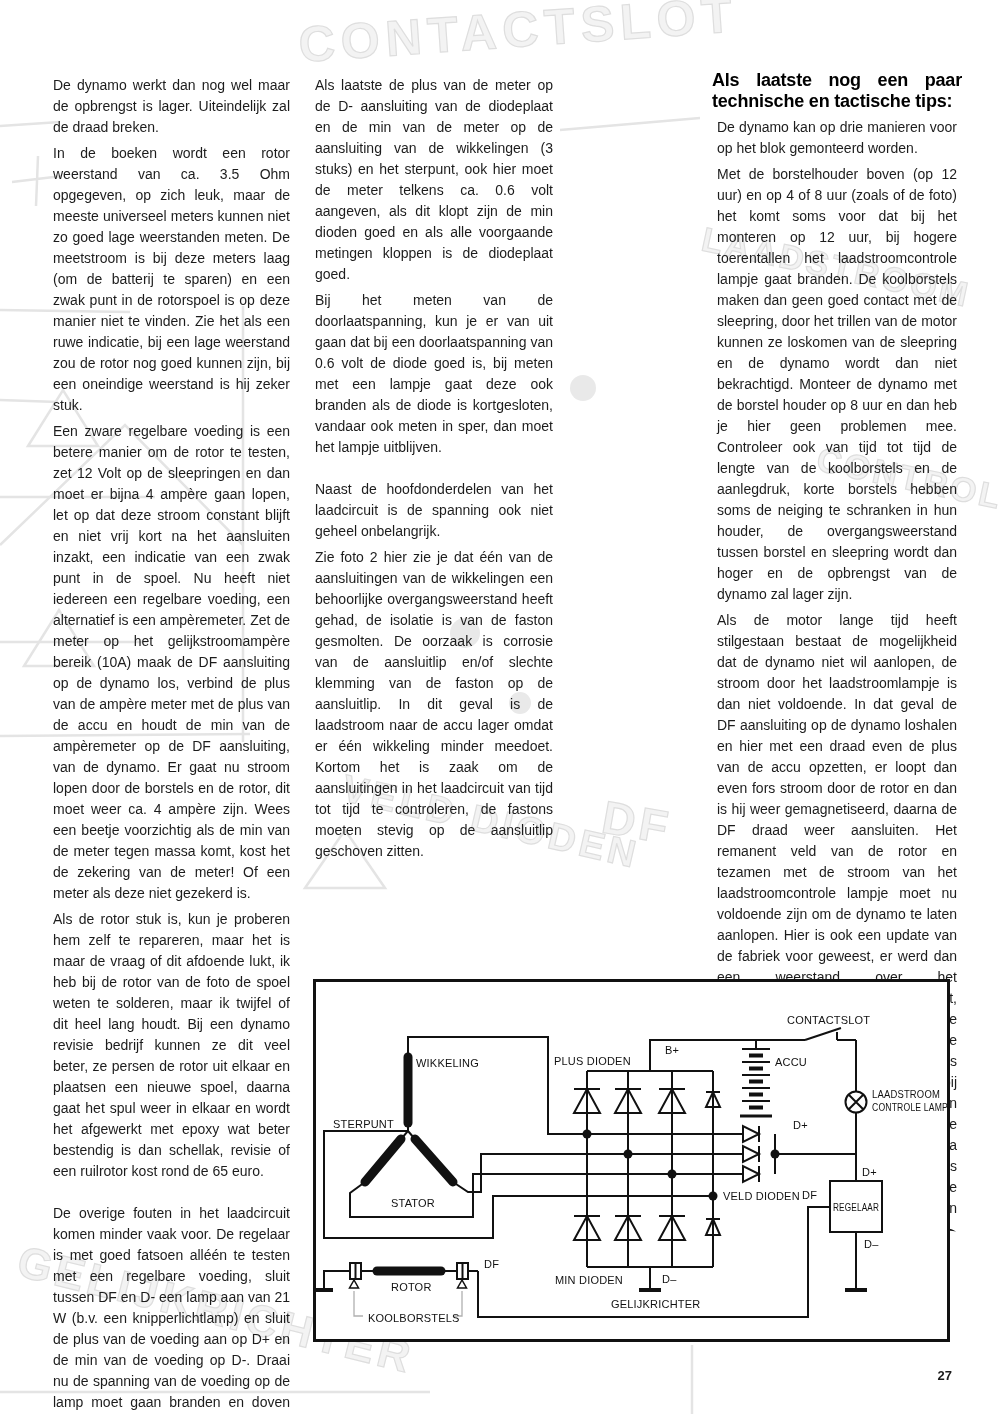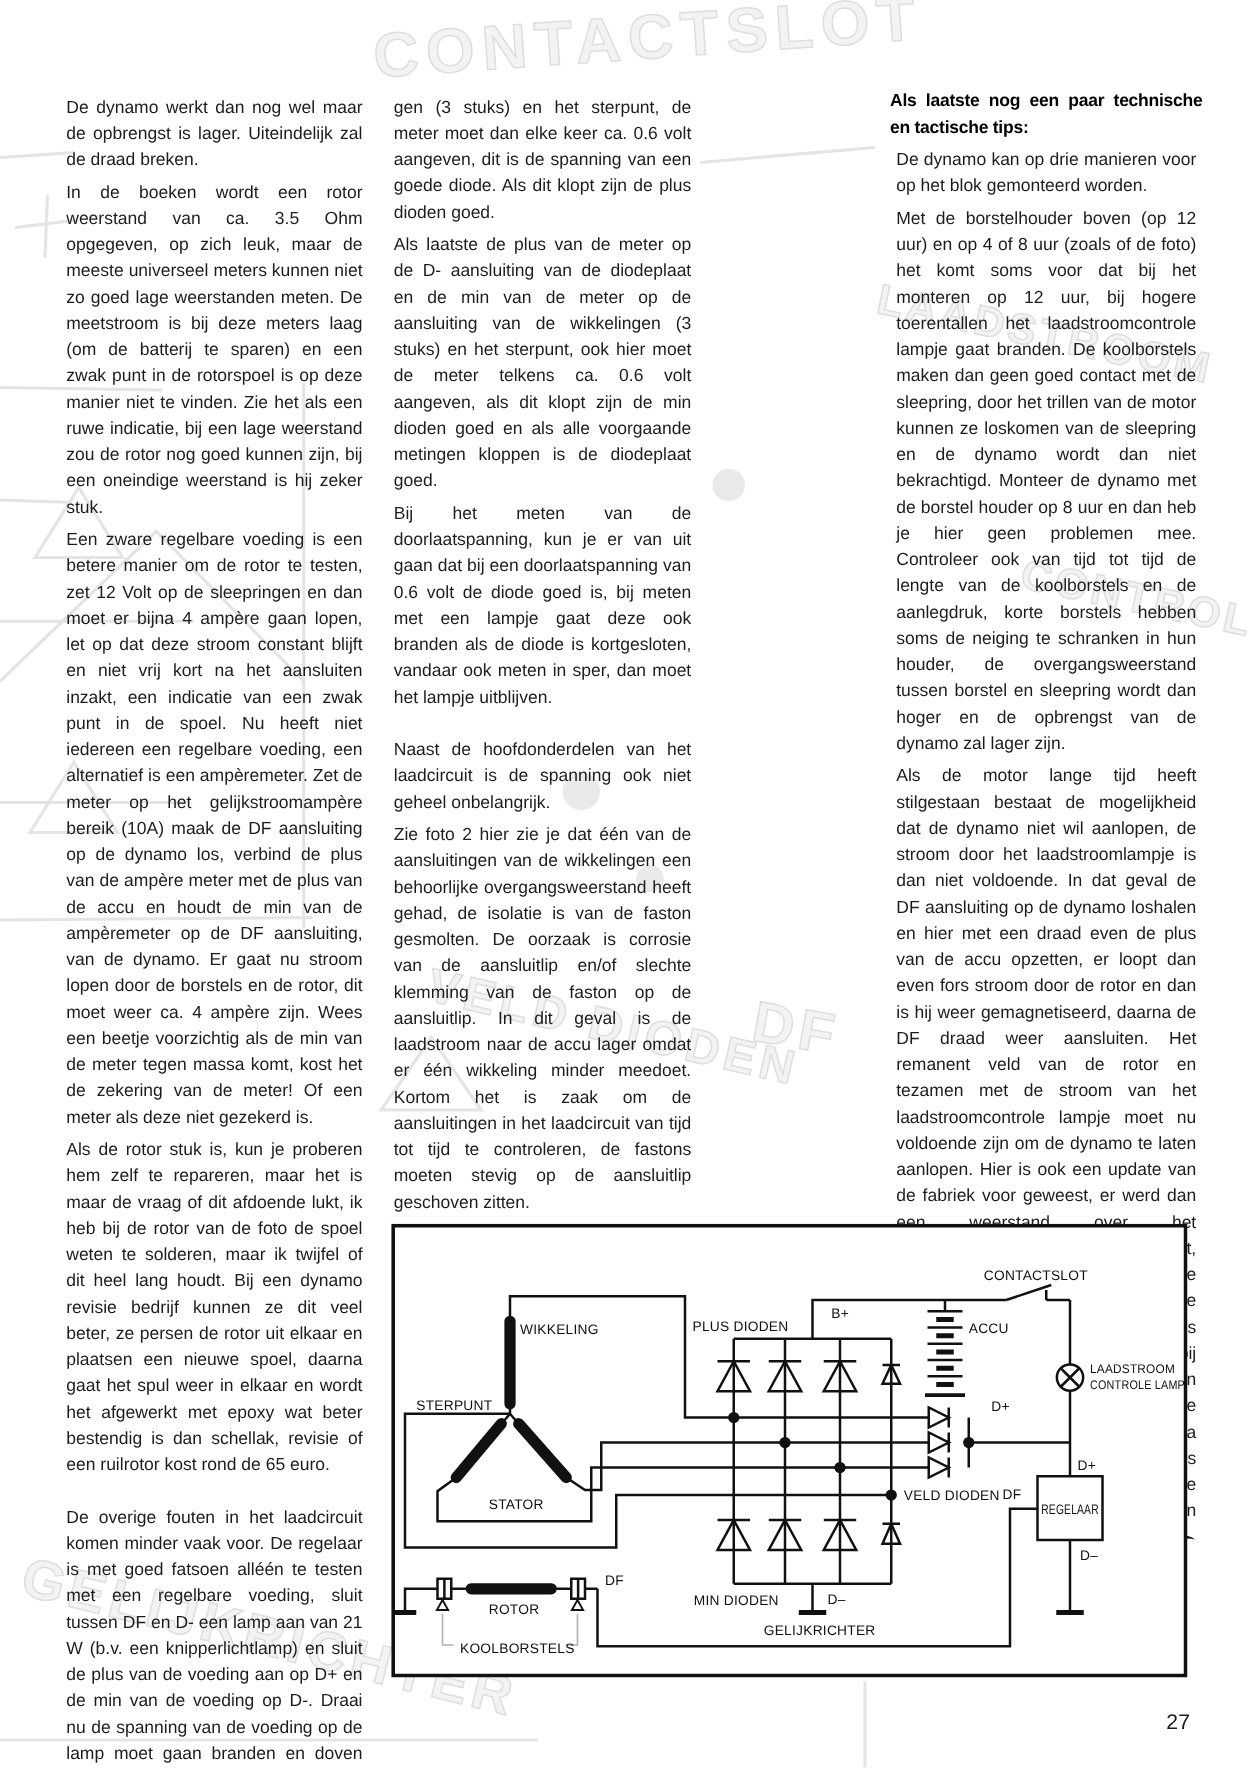--- a/index.html
+++ b/index.html
@@ -7,25 +7,25 @@
     width:1000px;height:1414px;position:relative;background:#ffffff;
     font-family:"Liberation Sans", sans-serif;color:#1c1c1c;overflow:hidden;
   }
   .wm{position:absolute;left:0;top:0;z-index:0;}
   .col{position:absolute;z-index:1;text-align:justify;font-size:14px;line-height:21px;}
   .col p{margin:5px;}
   .col p.gap{margin-top:21px;}
   .col1{left:48px;top:70px;width:247px;}
   .col2{left:310px;top:70px;width:248px;}
   .col3{left:712px;top:70px;width:250px;}
-  .col3 h3{margin:0;font-size:14px;line-height:21px;letter-spacing:-0.2px;font-weight:bold;color:#000;}
+  .col3 h3{margin:0;font-size:18px;line-height:21px;letter-spacing:-0.2px;font-weight:bold;color:#000;}
   .lastp{position:relative;}
   .eagle{position:absolute;right:0;bottom:3px;line-height:0;}
   .diagram{position:absolute;left:313px;top:979px;z-index:2;}
-  .pagenum{position:absolute;top:1368px;right:48px;font-size:17px;font-weight:normal;z-index:1;}
+  .pagenum{position:absolute;top:1368px;right:48px;font-size:13px;font-weight:bold;z-index:1;}
   .dlabel{font-family:"Liberation Sans",sans-serif;font-size:11px;fill:#111;letter-spacing:0.2px;}
   .dlabel.sm{font-size:10px;}
   .wmtext{font-family:"Liberation Sans",sans-serif;font-weight:bold;fill:#f3f3f3;stroke:#dedede;stroke-width:1.2px;}
 </style>
 </head>
 <body>
 
 <svg class="wm" width="1000" height="1414" viewBox="0 0 1000 1414">
   <g stroke="#e4e4e4" stroke-width="2.5" fill="none">
     <path d="M0,126 L60,122"></path>
@@ -61,21 +61,20 @@
 <div class="col col1">
   <p>De dynamo werkt dan nog wel maar de opbrengst is lager. Uiteindelijk zal de draad breken.</p>
   <p>In de boeken wordt een rotor weerstand van ca. 3.5 Ohm opgegeven, op zich leuk, maar de meeste universeel meters kunnen niet zo goed lage weerstanden meten. De meetstroom is bij deze meters laag (om de batterij te sparen) en een zwak punt in de rotorspoel is op deze manier niet te vinden. Zie het als een ruwe indicatie, bij een lage weerstand zou de rotor nog goed kunnen zijn, bij een oneindige weerstand is hij zeker stuk.</p>
   <p>Een zware regelbare voeding is een betere manier om de rotor te testen, zet 12 Volt op de sleepringen en dan moet er bijna 4 ampère gaan lopen, let op dat deze stroom constant blijft en niet vrij kort na het aansluiten inzakt, een indicatie van een zwak punt in de spoel. Nu heeft niet iedereen een regelbare voeding, een alternatief is een ampèremeter. Zet de meter op het gelijkstroomampère bereik (10A) maak de DF aansluiting op de dynamo los, verbind de plus van de ampère meter met de plus van de accu en houdt de min van de ampèremeter op de DF aansluiting, van de dynamo. Er gaat nu stroom lopen door de borstels en de rotor, dit moet weer ca. 4 ampère zijn. Wees een beetje voorzichtig als de min van de meter tegen massa komt, kost het de zekering van de meter! Of een meter als deze niet gezekerd is.</p>
   <p>Als de rotor stuk is, kun je proberen hem zelf te repareren, maar het is maar de vraag of dit afdoende lukt, ik heb bij de rotor van de foto de spoel weten te solderen, maar ik twijfel of dit heel lang houdt. Bij een dynamo revisie bedrijf kunnen ze dit veel beter, ze persen de rotor uit elkaar en plaatsen een nieuwe spoel, daarna gaat het spul weer in elkaar en wordt het afgewerkt met epoxy wat beter bestendig is dan schellak, revisie of een ruilrotor kost rond de 65 euro.</p>
   <p class="gap">De overige fouten in het laadcircuit komen minder vaak voor. De regelaar is met goed fatsoen alléén te testen met een regelbare voeding, sluit tussen DF en D- een lamp aan van 21 W (b.v. een knipperlichtlamp) en sluit de plus van de voeding aan op D+ en de min van de voeding op D-. Draai nu de spanning van de voeding op de lamp moet gaan branden en doven zodra de voeding ca. 14 Volt afgeeft. Het alternatief is de regelaar wisselen met een exemplaar waarvan je weet dat hij goed is.</p>
 
 </div>
 
 <div class="col col2">
-  <p>gen (3 stuks) en het sterpunt, de meter moet dan elke keer ca. 0.6 volt aangeven, dit is de spanning van een goede diode. Als dit klopt zijn de plus dioden goed.</p>
   <p>Als laatste de plus van de meter op de D- aansluiting van de diodeplaat en de min van de meter op de aansluiting van de wikkelingen (3 stuks) en het sterpunt, ook hier moet de meter telkens ca. 0.6 volt aangeven, als dit klopt zijn de min dioden goed en als alle voorgaande metingen kloppen is de diodeplaat goed.</p>
   <p>Bij het meten van de doorlaatspanning, kun je er van uit gaan dat bij een doorlaatspanning van 0.6 volt de diode goed is, bij meten met een lampje gaat deze ook branden als de diode is kortgesloten, vandaar ook meten in sper, dan moet het lampje uitblijven.</p>
   <p class="gap">Naast de hoofdonderdelen van het laadcircuit is de spanning ook niet geheel onbelangrijk.</p>
   <p>Zie foto 2 hier zie je dat één van de aansluitingen van de wikkelingen een behoorlijke overgangsweerstand heeft gehad, de isolatie is van de faston gesmolten. De oorzaak is corrosie van de aansluitlip en/of slechte klemming van de faston op de aansluitlip. In dit geval is de laadstroom naar de accu lager omdat er één wikkeling minder meedoet. Kortom het is zaak om de aansluitingen in het laadcircuit van tijd tot tijd te controleren, de fastons moeten stevig op de aansluitlip geschoven zitten.</p>
 </div>
 
 <div class="col col3">
   <h3>Als laatste nog een paar technische en tactische tips:</h3>
   <p>De dynamo kan op drie manieren voor op het blok gemonteerd worden.</p>
   <p>Met de borstelhouder boven (op 12 uur) en op 4 of 8 uur (zoals of de foto) het komt soms voor dat bij het monteren op 12 uur, bij hogere toerentallen het laadstroomcontrole lampje gaat branden. De koolborstels maken dan geen goed contact met de sleepring, door het trillen van de motor kunnen ze loskomen van de sleepring en de dynamo wordt dan niet bekrachtigd. Monteer de dynamo met de borstel houder op 8 uur en dan heb je hier geen problemen mee. Controleer ook van tijd tot tijd de lengte van de koolborstels en de aanlegdruk, korte borstels hebben soms de neiging te schranken in hun houder, de overgangsweerstand tussen borstel en sleepring wordt dan hoger en de opbrengst van de dynamo zal lager zijn.</p>

